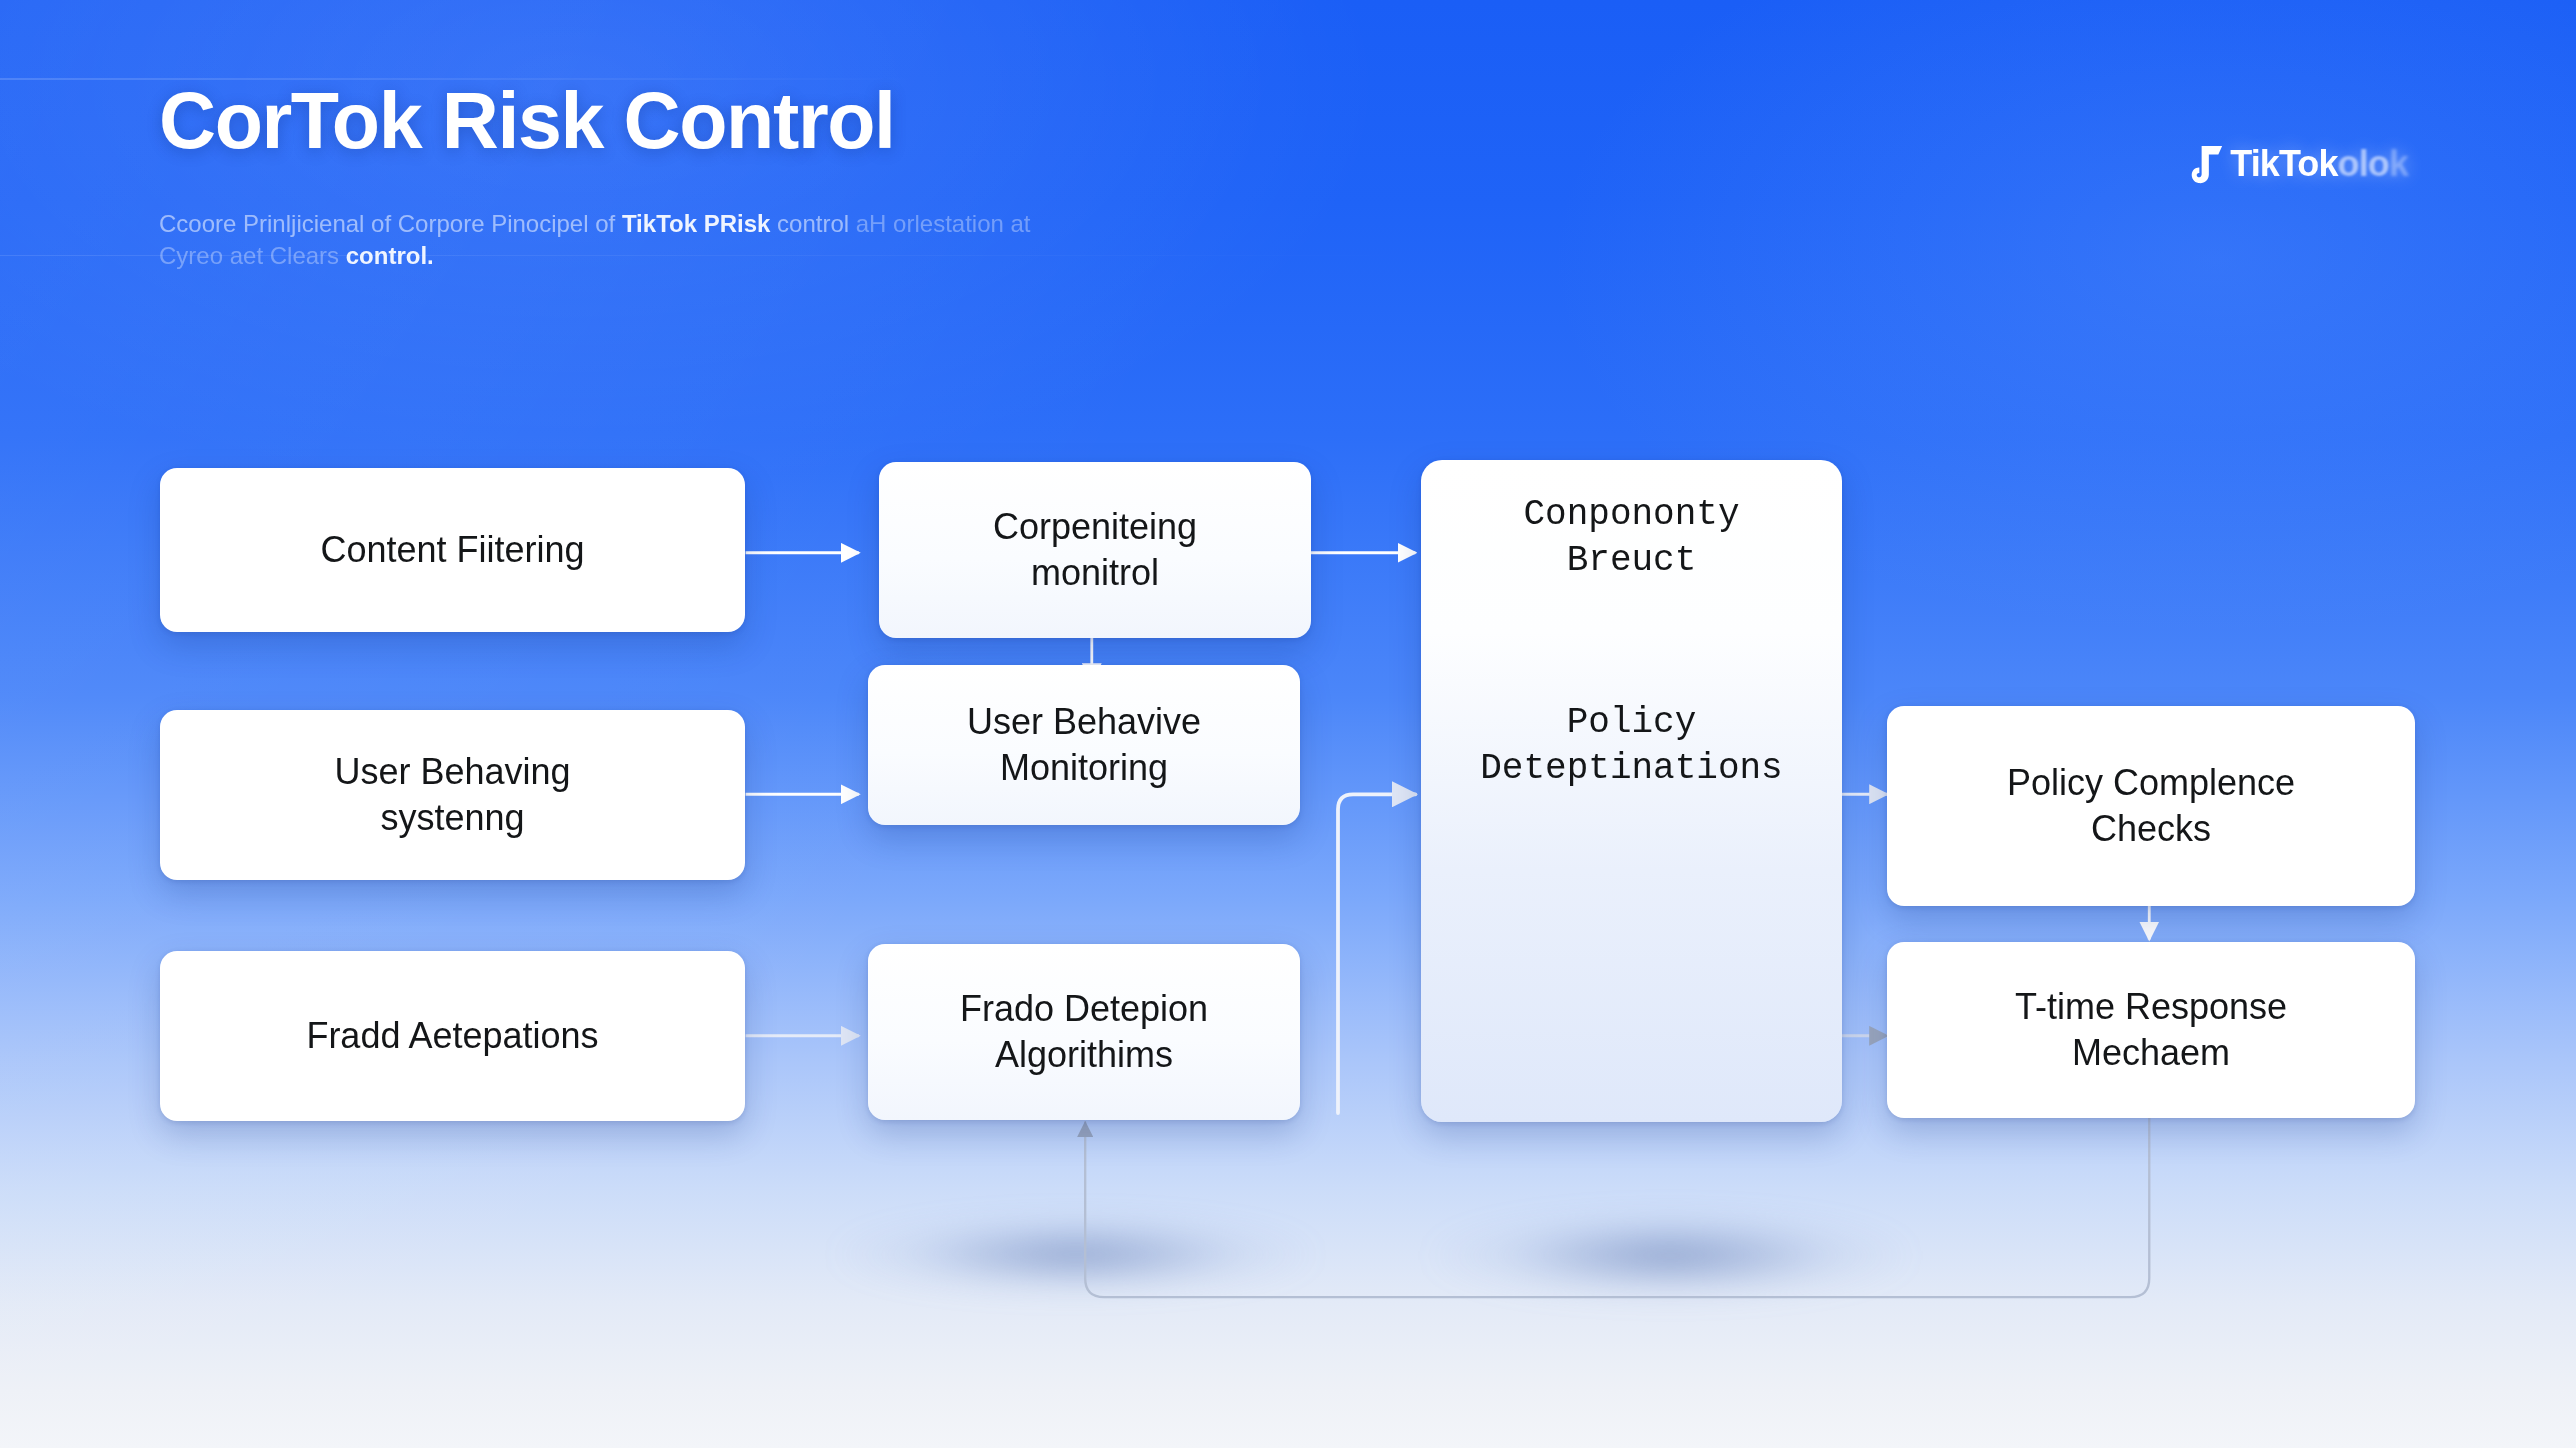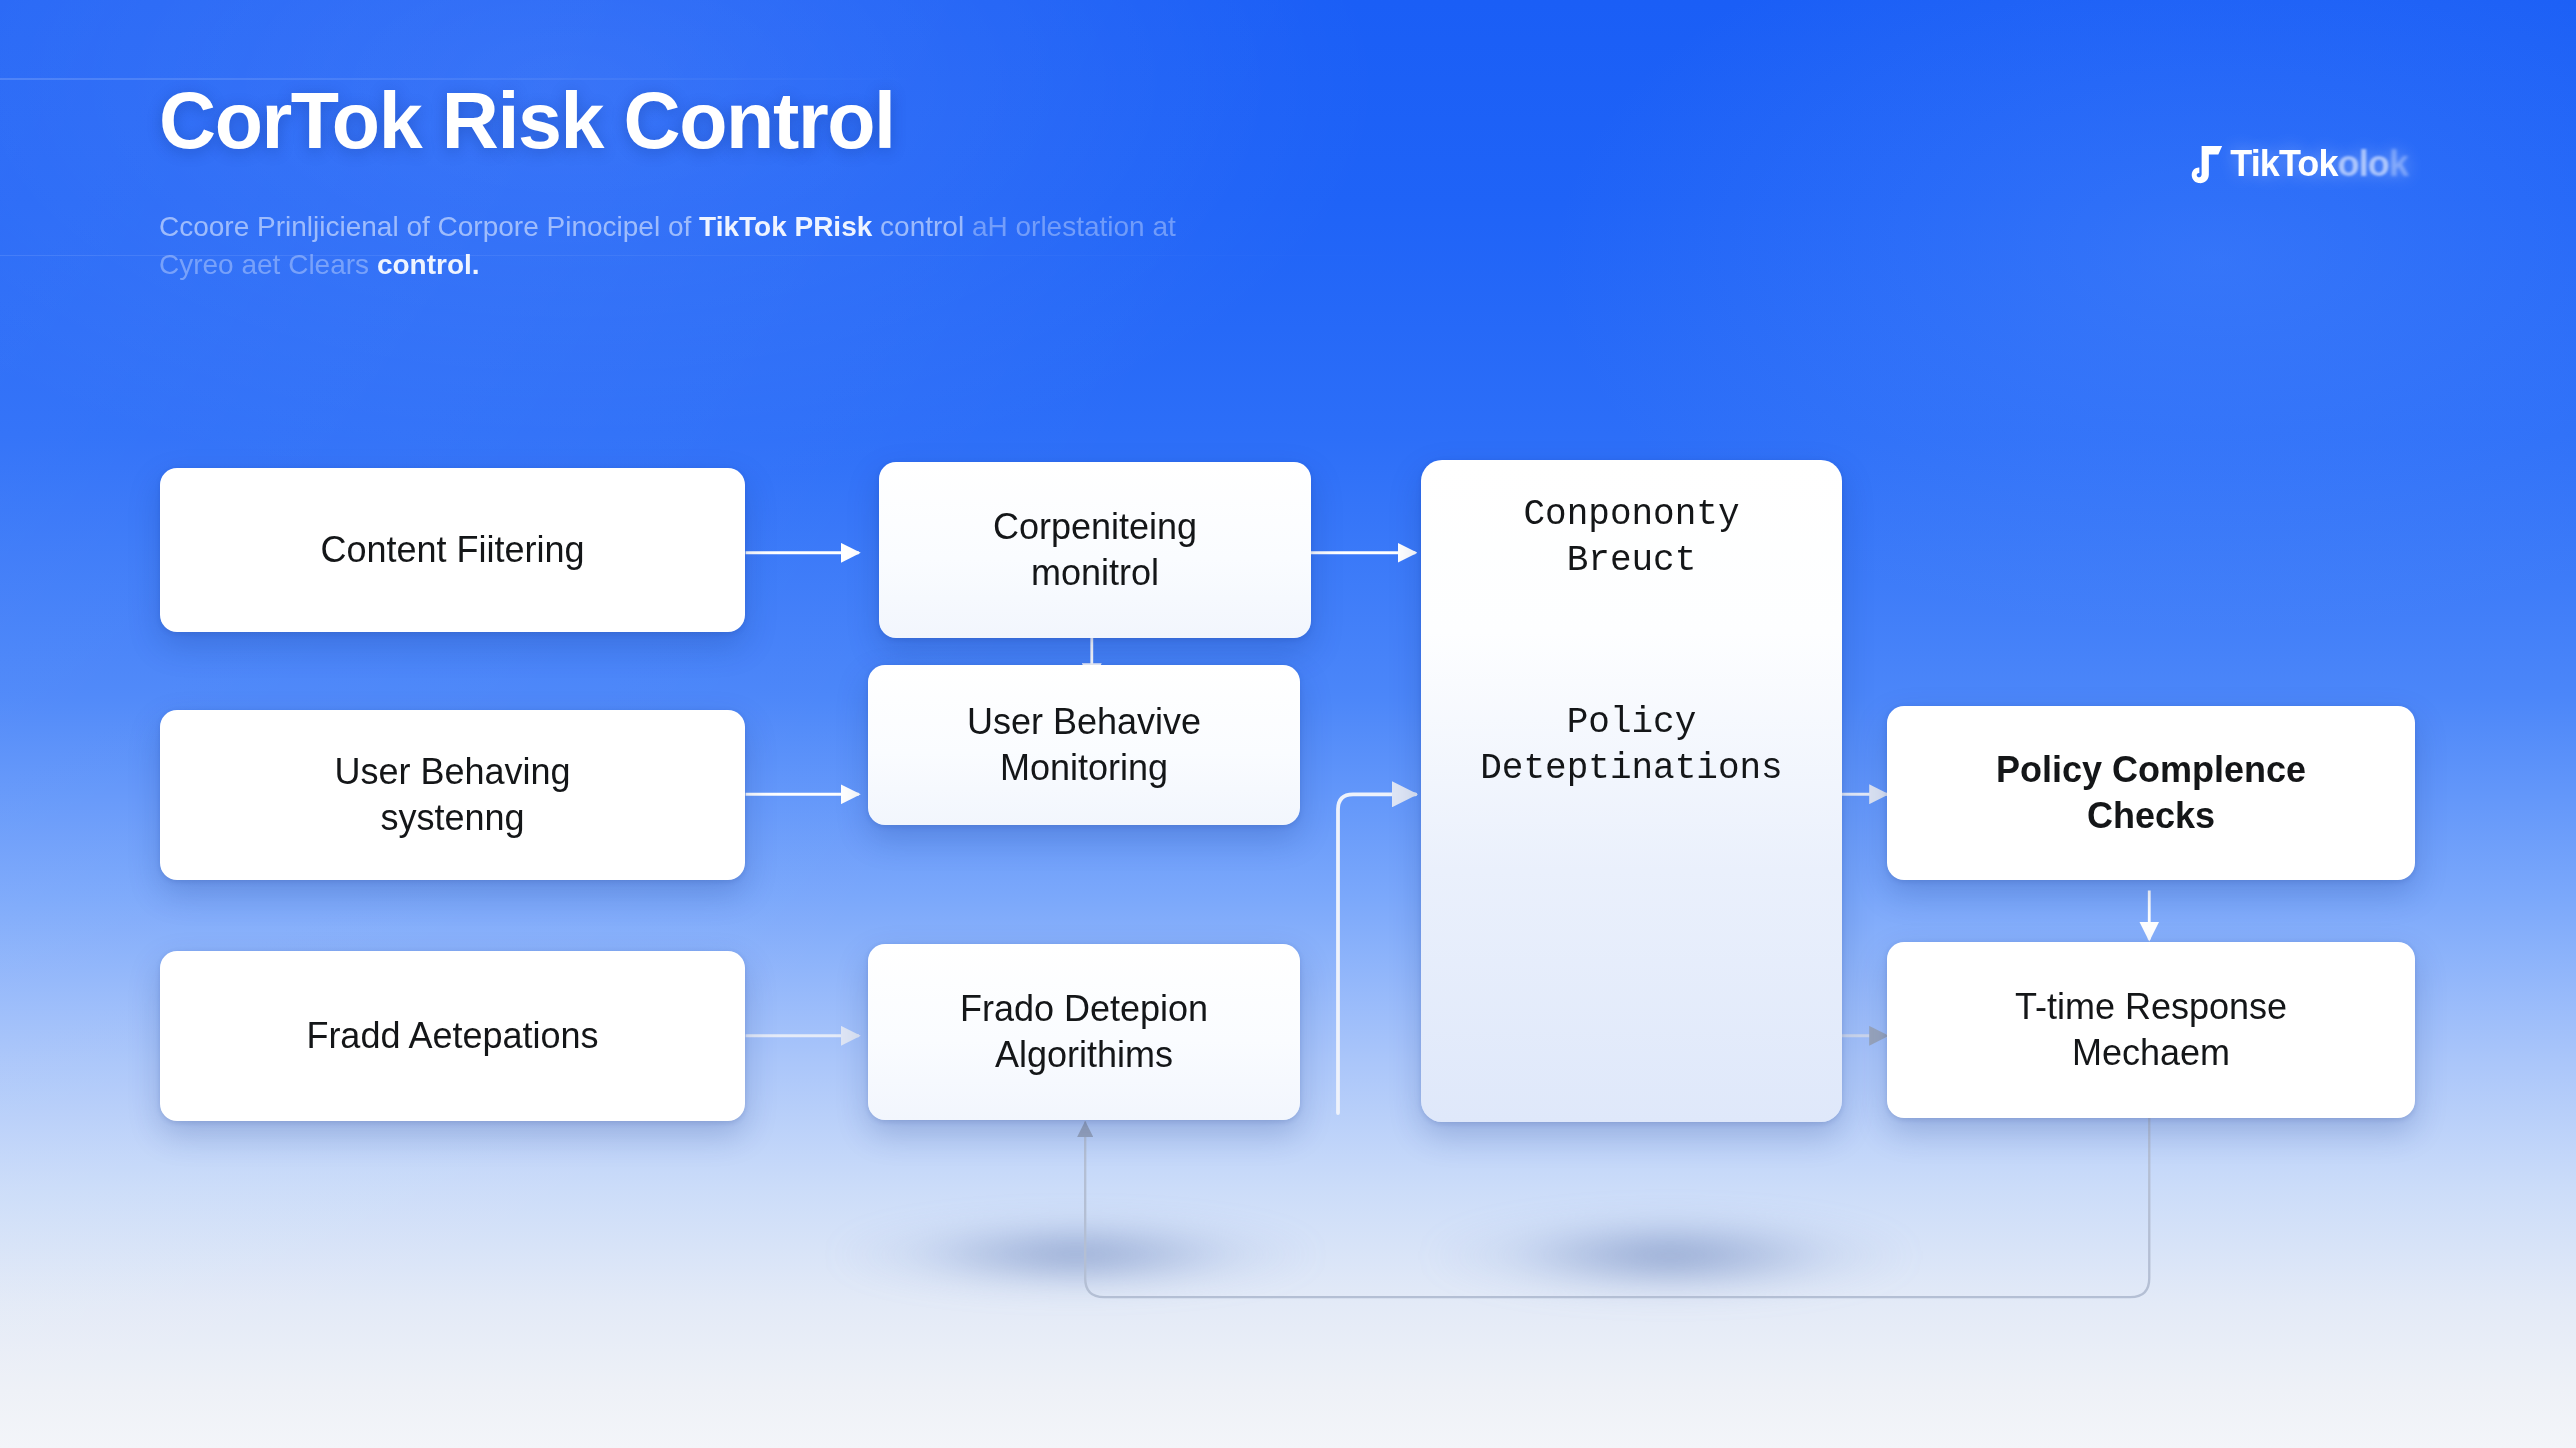--- a/index.html
+++ b/index.html
@@ -44,21 +44,21 @@
 
   
   #header { position:absolute; left:159px; top:80px; width:2246px; }
   #title {
     font-size:79px; font-weight:bold; color:#ffffff;
     letter-spacing:-1.4px; line-height:1.05;
     text-shadow:0 2.8px 15px rgba(10,40,120,0.30);
   }
   #subtitle {
     margin-top:45px;
-    font-size:28px; line-height:1.35;
+    font-size:24px; line-height:1.35;
     color:rgba(224,234,255,0.62);
     max-width:1340px;
     filter:blur(0.3px);
   }
   #subtitle .hl { color:rgba(255,255,255,0.92); font-weight:bold; }
   #subtitle .dim { color:rgba(205,220,252,0.45); }
 
   
   #brand {
     position:absolute; right:168px; top:143px;
@@ -201,21 +201,21 @@
 
     <div class="node soft" style="left:868px; top:944px; width:432px; height:176px;">
       <span class="ml">Frado Detepion<br>Algorithims</span>
     </div>
 
     <div class="node hub" style="left:1421px; top:460px; width:421px; height:662px;font-family:Liberation Mono, monospace;">
       <div class="hub-top">Conpononty<br>Breuct</div>
       <div class="hub-mid">Policy<br>Deteptinations</div>
     </div>
 
-    <div class="node" style="left:1887px; top:706px; width:528px; height:174px;font-weight:bold;">
+    <div class="node" style="left:1887px; top:706px; width:528px; height:200px;">
       <span class="ml">Policy Complence<br>Checks</span>
     </div>
 
     <div class="node" style="left:1887px; top:942px; width:528px; height:176px;">
       <span class="ml">T-time Response<br>Mechaem</span>
     </div>
 
   </div>
 </div>
 

